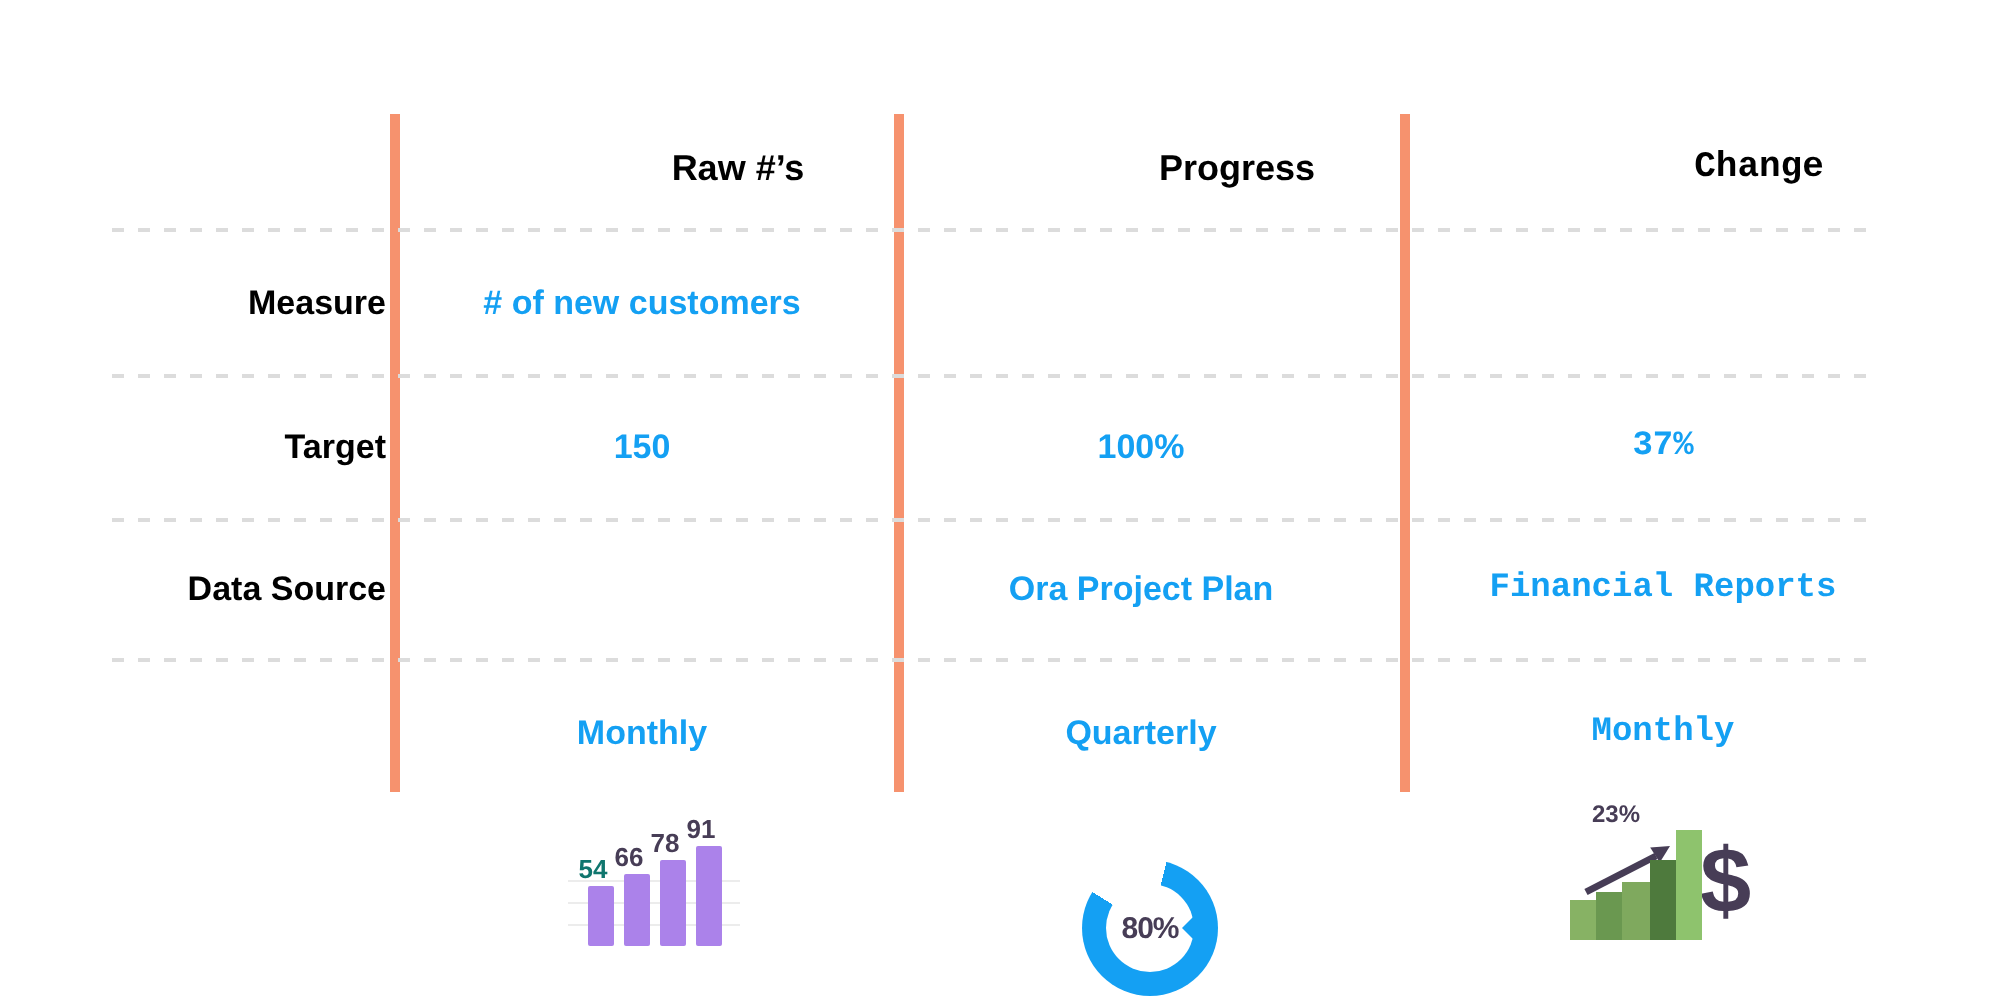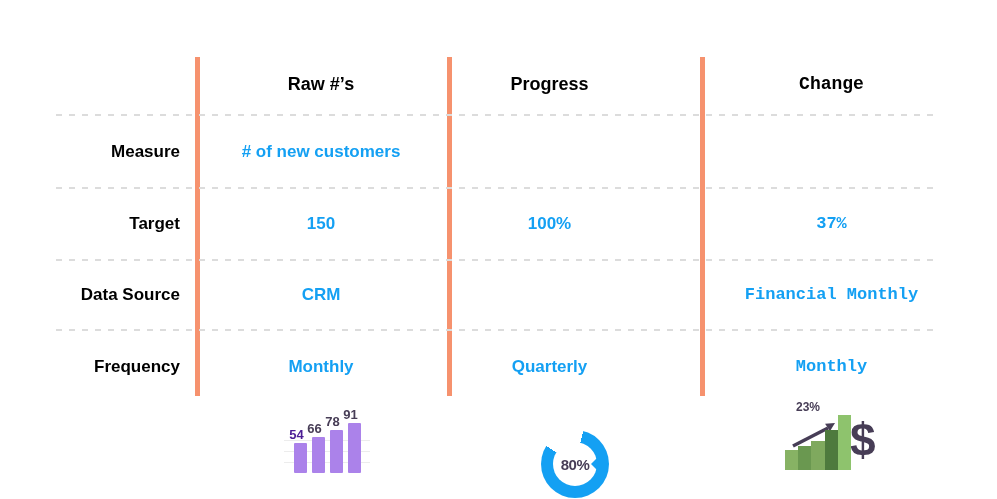--- a/index.html
+++ b/index.html
@@ -8,24 +8,24 @@
     font-family:"Liberation Sans",sans-serif;
   }
   .divider{position:absolute;top:57px;height:339px;width:5px;background:var(--orange,#f6926e);}
   .divider.d0{left:195px;} .divider.d1{left:447px;} .divider.d2{left:700px;}
   .sep{
     position:absolute;left:56px;width:882px;height:2px;
     background:repeating-linear-gradient(90deg,var(--sep,#dcdcdc) 0 6px,transparent 6px 13px);
   }
   .sep.s0{top:114px;} .sep.s1{top:187px;} .sep.s2{top:259px;} .sep.s3{top:329px;}
   .cell{position:absolute;height:26px;line-height:26px;text-align:center;font-weight:700;font-size:17px;white-space:nowrap;}
-  .c0{left:195px;width:252px;} .c1{left:423px;width:253px;} .c2{left:700px;width:263px;font-family:Liberation Mono, monospace;}
-  .hdr{top:71px;color:#000;font-size:18px;}
+  .c0{left:195px;width:252px;} .c1{left:444px;width:253px;} .c2{left:700px;width:263px;font-family:Liberation Mono, monospace;}
+  .hdr{top:71px;color:#000;font-size:18px;margin-left:48px;}
   .r0{top:139px;} .r1{top:211px;} .r2{top:282px;} .r3{top:354px;}
-  .rowlabel{left:0;width:180px;text-align:right;color:#000;}
+  .rowlabel{left:13px;width:180px;text-align:right;color:#000;}
   .val{color:var(--blue,#14a0f3);}
 
   
   .bchart1{position:absolute;left:284px;top:406px;width:86px;height:67px;display:flex;align-items:flex-end;justify-content:center;gap:5px;}
   .gridline{position:absolute;left:0;right:0;height:1.5px;background:#ececec;z-index:0;}
   .bar-wrap{display:flex;flex-direction:column;align-items:center;justify-content:flex-end;z-index:1;}
   .bar{width:13px;border-radius:1px;}
   .bar-label{font-size:13px;font-weight:700;margin-bottom:2px;margin-left:-7px;line-height:1;}
 
   
@@ -60,41 +60,40 @@
   <div class="sep s2"></div>
   <div class="sep s3"></div>
 
   <div class="cell hdr c0">Raw #’s</div>
   <div class="cell hdr c1">Progress</div>
   <div class="cell hdr c2">Change</div>
 
   <div class="cell rowlabel r0">Measure</div>
   <div class="cell rowlabel r1">Target</div>
   <div class="cell rowlabel r2">Data Source</div>
-  <div class="cell rowlabel r3">Frequency</div>
 
   <div class="cell val r0 c0"># of new customers</div>
 
   <div class="cell val r1 c0">150</div>
   <div class="cell val r1 c1">100%</div>
   <div class="cell val r1 c2">37%</div>
 
-  <div class="cell val r2 c0">CRM</div>
-  <div class="cell val r2 c2">Financial Monthly</div>
+  <div class="cell val r2 c1">Ora Project Plan</div>
+  <div class="cell val r2 c2">Financial Reports</div>
 
   <div class="cell val r3 c0">Monthly</div>
   <div class="cell val r3 c1">Quarterly</div>
   <div class="cell val r3 c2">Monthly</div>
 
   <div class="bchart1" id="bchart1">
     <div class="gridline" style="bottom:10px"></div>
     <div class="gridline" style="bottom:21px"></div>
     <div class="gridline" style="bottom:32px"></div>
   <div class="bar-wrap">
-        <div class="bar-label" style="color: #4c1d95;">54</div>
+        <div class="bar-label" style="color: #0f766e;">54</div>
         <div class="bar" style="height: 29.7px; background: rgb(171, 130, 234);"></div>
       </div>
       <div class="bar-wrap">
         <div class="bar-label" style="color: rgb(71, 61, 86);">66</div>
         <div class="bar" style="height: 36.3px; background: rgb(171, 130, 234);"></div>
       </div>
       <div class="bar-wrap">
         <div class="bar-label" style="color: rgb(71, 61, 86);">78</div>
         <div class="bar" style="height: 42.9px; background: rgb(171, 130, 234);"></div>
       </div>

